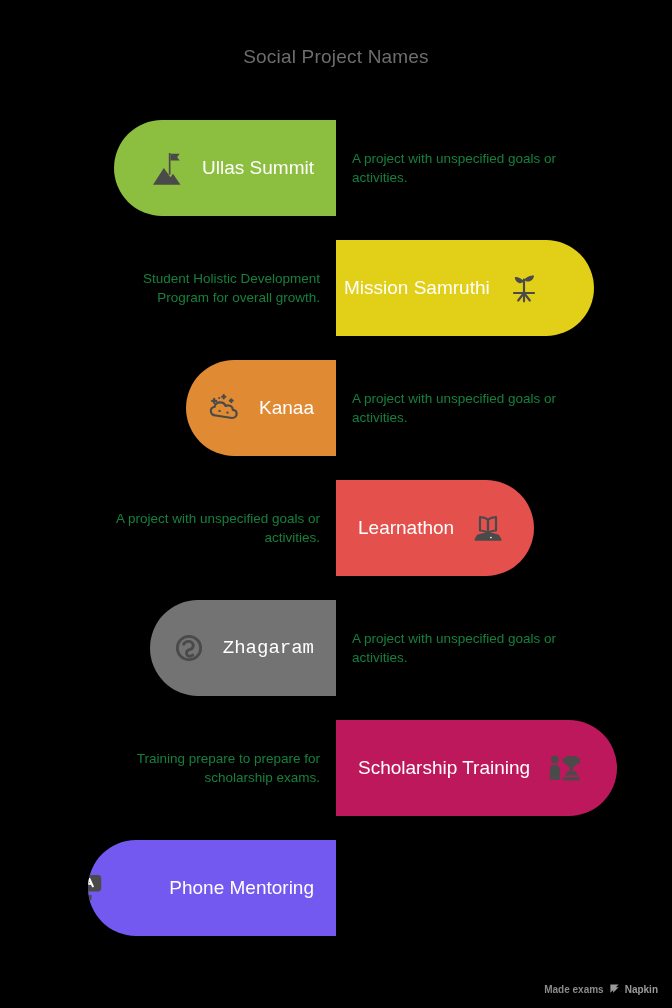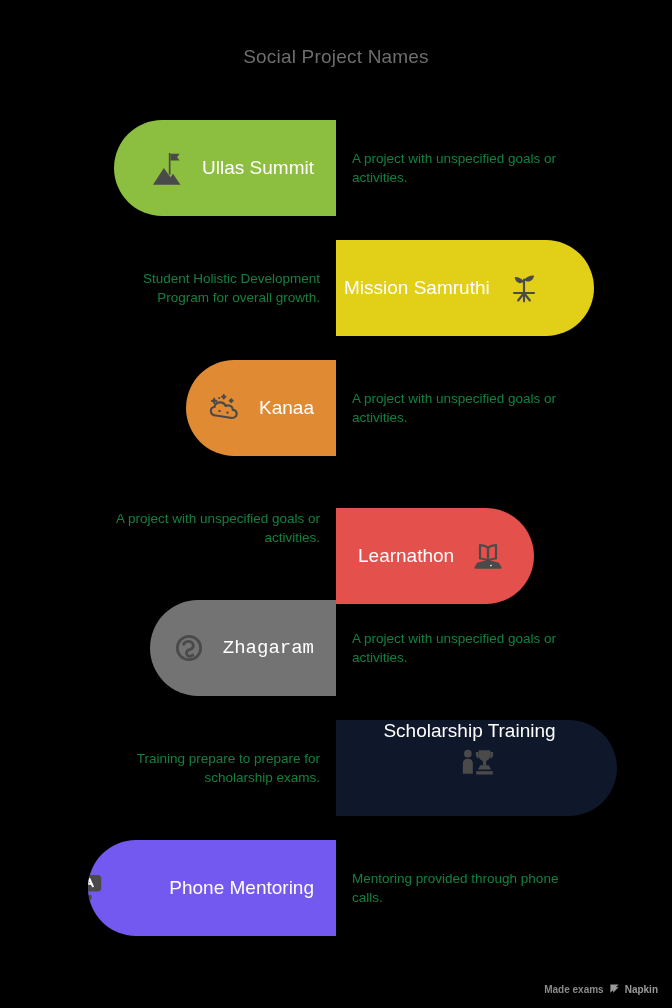--- a/index.html
+++ b/index.html
@@ -184,21 +184,21 @@
     </g>
           </svg>
         </span>
         <span class="pill-label">Kanaa</span>
       </div>
       <div class="desc on-right">
         <span>A project with unspecified goals or activities.</span>
       </div>
     </div>
     <div class="row">
-      <div class="pill right" style="background: rgb(228, 80, 76); width: 198px; margin-top: 28px;">
+      <div class="pill right" style="background: rgb(228, 80, 76); width: 198px;">
         <span class="pill-label">Learnathon</span>
         <span class="pill-icon">
           <svg width="40" height="40" viewBox="0 0 48 48">
             <g fill="none" stroke="#4a4a4a" stroke-width="2.6" stroke-linecap="round" stroke-linejoin="round">
       <path d="M24 14 c-3 -2.4 -6.6 -3 -9.6 -3 V27 c3 0 6.6 0.6 9.6 3 z"></path>
       <path d="M24 14 c3 -2.4 6.6 -3 9.6 -3 V27 c-3 0 -6.6 0.6 -9.6 3 z"></path>
       <path d="M24 30 L12 33 l-3 5 h30 l-3 -5 z" fill="#4a4a4a" stroke="#4a4a4a"></path>
       <circle cx="27.5" cy="35.5" r="1" fill="#fff" stroke="none"></circle>
     </g>
           </svg>
@@ -216,21 +216,21 @@
       <path d="M17.5 19.5 c2 -4 8 -4.6 10.6 -1.4 c2.4 3 0.6 6.6 -2.6 7.6 c-3.2 1 -5.2 3 -4.4 5.6 c0.8 2.6 5 3.6 7.4 1.2" fill="none" stroke="#4a4a4a" stroke-width="3.4" stroke-linecap="round"></path>
     </svg>
         </span>
         <span class="pill-label">Zhagaram</span>
       </div>
       <div class="desc on-right">
         <span>A project with unspecified goals or activities.</span>
       </div>
     </div>
     <div class="row">
-      <div class="pill right" style="background: #0f172a; width: 281px; flex-direction: column;">
+      <div class="pill right" style="background: #be185d; width: 281px;">
         <span class="pill-label">Scholarship Training</span>
         <span class="pill-icon">
           <svg width="40" height="40" viewBox="0 0 48 48">
             <g fill="#4a4a4a">
       <circle cx="13" cy="14" r="4.6"></circle>
       <path d="M13 20 c-4.4 0 -6 2.6 -6 6 v12 h12 V26 c0 -3.4 -1.6 -6 -6 -6 z"></path>
       <path d="M26 10 h14 v6 c0 4 -3 7 -7 7 s-7 -3 -7 -7 z"></path>
       <path d="M26 12 h-3.4 v3 c0 2.6 1.6 4.4 3.4 4.8 z"></path>
       <path d="M40 12 h3.4 v3 c0 2.6 -1.6 4.4 -3.4 4.8 z"></path>
       <path d="M31 22 h4 v6 h-4 z"></path>
@@ -250,23 +250,20 @@
           <svg width="40" height="40" viewBox="0 0 48 48">
             <g fill="none" stroke="#4a4a4a" stroke-width="3" stroke-linecap="round" stroke-linejoin="round">
       <path d="M13 12 h-2.5 a2 2 0 0 0 -2 2 V36 a2 2 0 0 0 2 2 H26 a2 2 0 0 0 2 -2 v-2.5"></path>
       <path d="M17 10 h20 a2.6 2.6 0 0 1 2.6 2.6 V24 a2.6 2.6 0 0 1 -2.6 2.6 H24 l-6 6 v-6 h-1 a2.6 2.6 0 0 1 -2.6 -2.6 V12.6 A2.6 2.6 0 0 1 17 10 z" fill="#4a4a4a" stroke="#4a4a4a"></path>
       <path d="M23 22 l4 -9 l4 9 M24.4 19 h5.2" stroke="#ffffff" stroke-width="2.4"></path>
     </g>
           </svg>
         </span>
         <span class="pill-label">Phone Mentoring</span>
       </div>
-      <div class="desc on-right">
-        <span>Mentoring provided through phone calls.</span>
-      </div>
     </div>
   </div>
 
 <div id="footer">
   <span>Made exams</span>
   <span>
     <svg width="11" height="11" viewBox="0 0 16 16" aria-hidden="true">
       <path d="M2 2 L2 14 L6 10 L6 14 L14 6 L10 6 L14 2 Z" fill="#9a9a9a"></path>
     </svg>
   </span>

